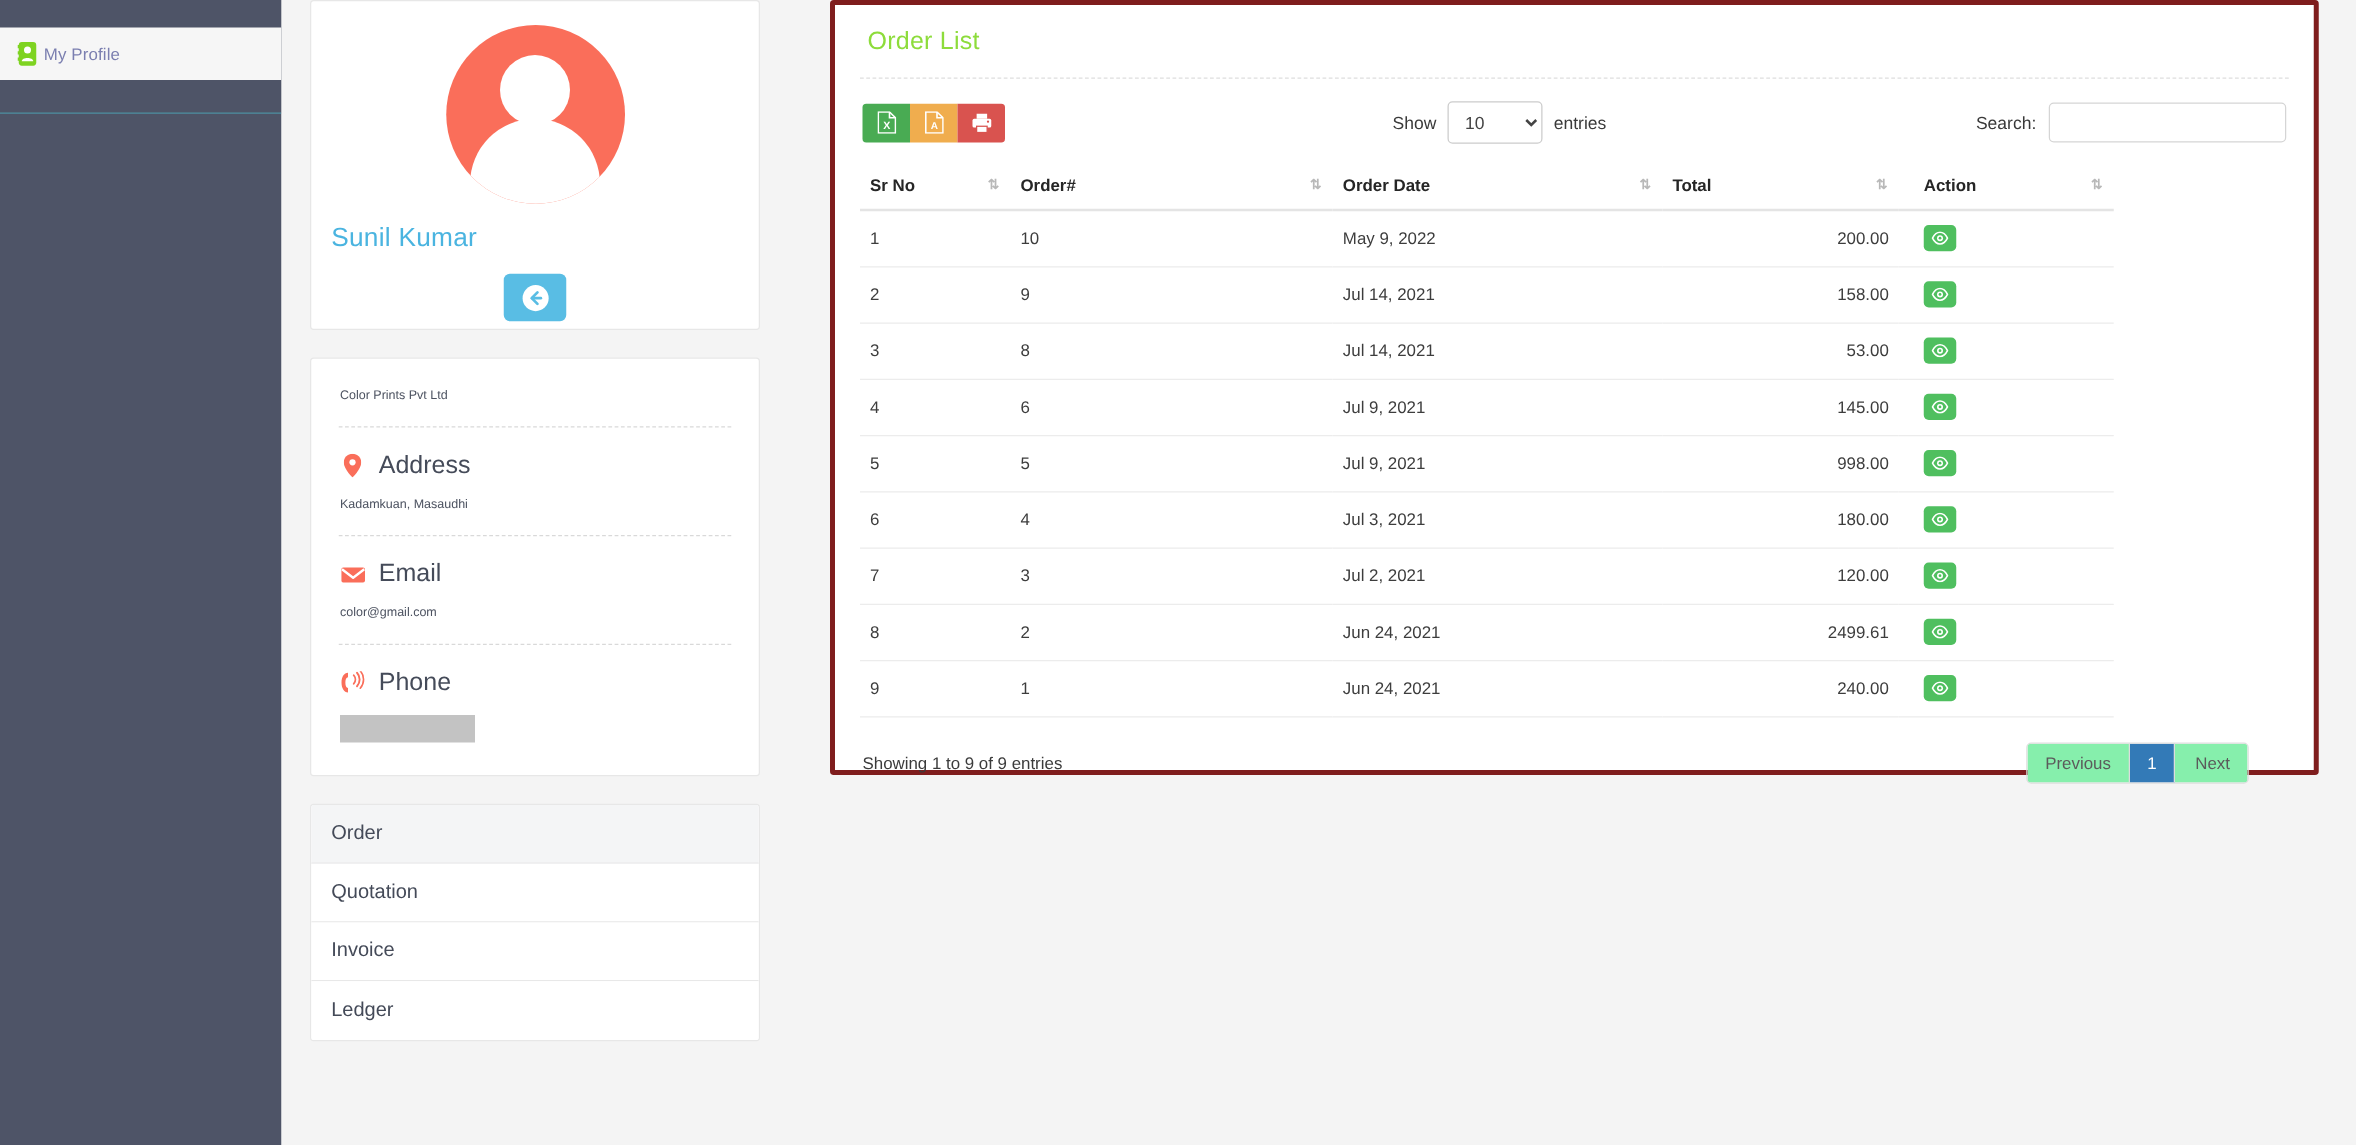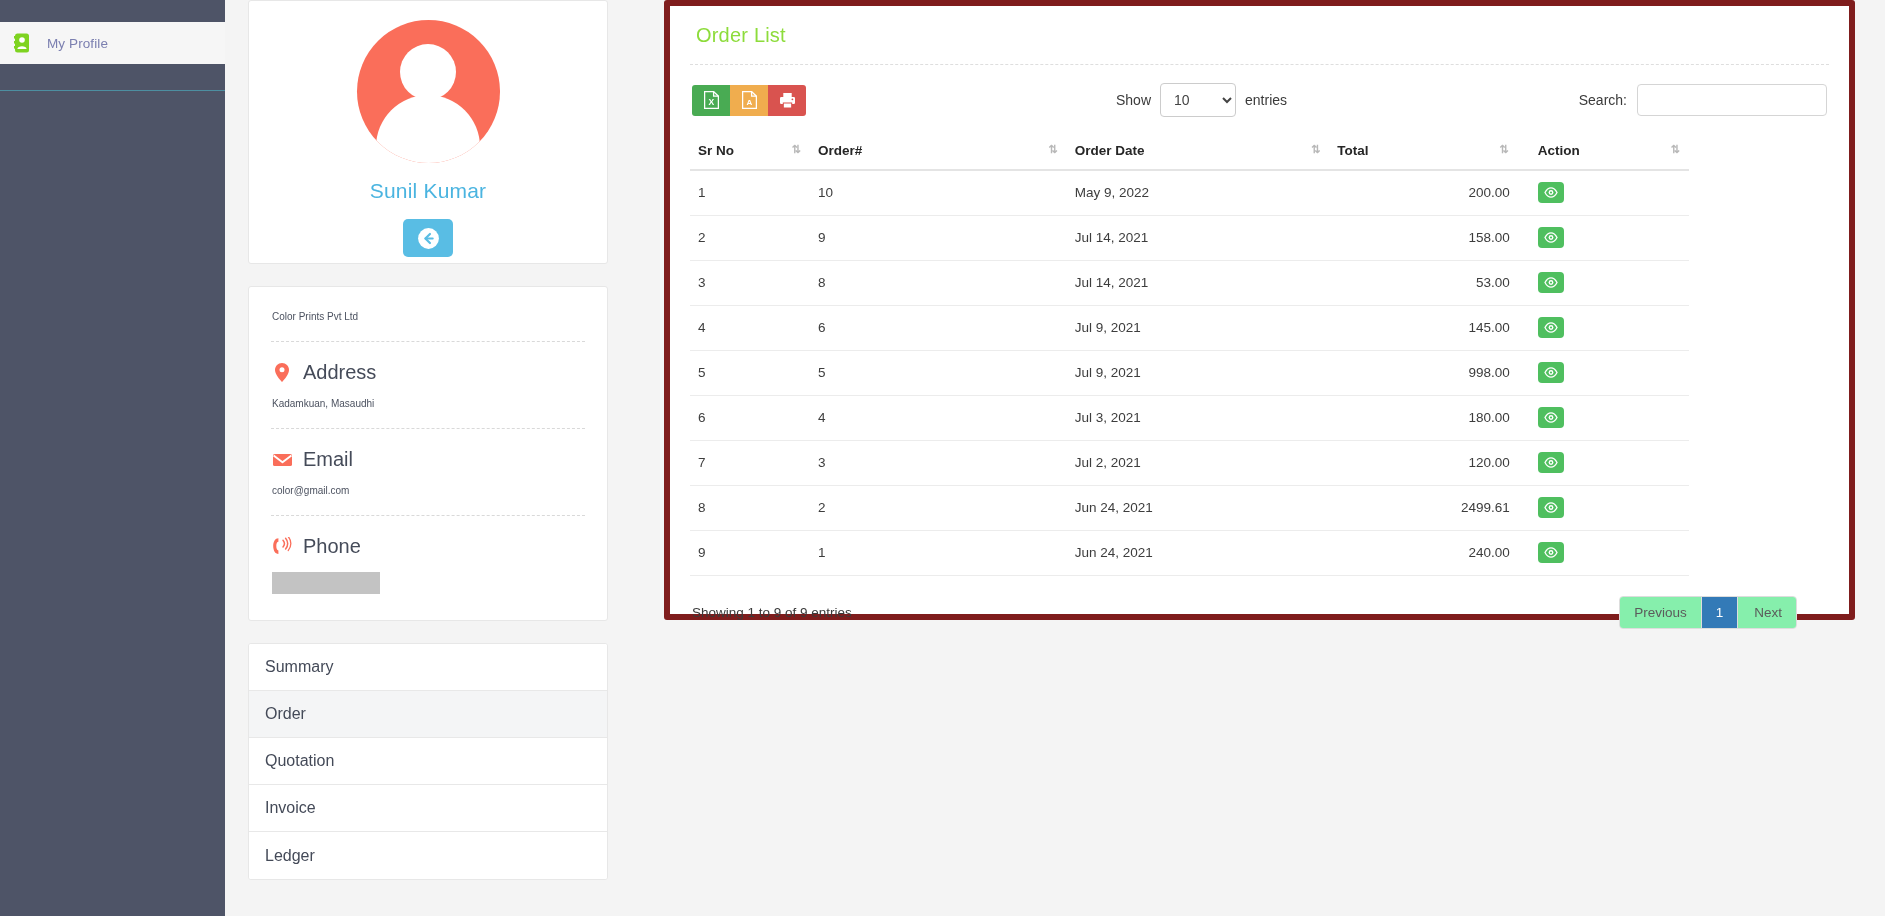--- a/index.html
+++ b/index.html
@@ -23,21 +23,21 @@
     position: relative;
     overflow: hidden;
   }
   .sidebar-top-strip { height: 22px; background: #4e5467; }
   .sidebar-item-active {
     height: 42px;
     background: #f6f6f6;
     display: flex;
     align-items: center;
     padding-left: 13px;
-    gap: 16px;
+    gap: 4px;
   }
   .sb-icon {
     width: 18px; height: 21px;
     display: inline-flex; align-items: center; justify-content: center;
   }
   .sb-label {
     font-size: 13.5px;
     color: #7b7fb0;
     letter-spacing: .1px;
   }
@@ -53,21 +53,20 @@
     padding: 0 22px 0 23px;
     overflow: hidden;
   }
   .card {
     background: #fff;
     border: 1px solid #e7e7e7;
     border-radius: 3px;
   }
   .card-avatar {
     padding: 14px 16px 22px 16px;
-    text-align: center;
     height: 264px;
   }
   .avatar {
     width: 143px; height: 143px;
     border-radius: 50%;
     background: #fa6e5a;
     margin: 5px auto 0 auto;
     position: relative;
     overflow: hidden;
   }
@@ -149,21 +148,21 @@
 
   
   .main {
     flex: 1;
     background: #f4f4f4;
     padding: 0 0 0 10px;
     overflow: hidden;
   }
   .panel {
     background: #fff;
-    border: 6px solid #7f1d1d;
+    border: 4px solid #7f1d1d;
     border-radius: 3px;
     margin: 0 30px 0 24px;
     padding: 10px 20px 26px 20px;
     height: 620px;
   }
   .panel-title {
     font-size: 20px;
     color: #8ddc3b;
     font-weight: 400;
     padding: 8px 0 0 6px;
@@ -392,23 +391,20 @@
           </span>
           <span class="info-title">Phone</span>
         </div>
         <div class="info-value">
           <span class="redacted"></span>
         </div>
       </div>
     </div>
 
     <div class="card card-menu">
-      <div class="menu-item">
-        <span>Summary</span>
-      </div>
       <div class="menu-item active">
         <span>Order</span>
       </div>
       <div class="menu-item">
         <span>Quotation</span>
       </div>
       <div class="menu-item">
         <span>Invoice</span>
       </div>
       <div class="menu-item">

